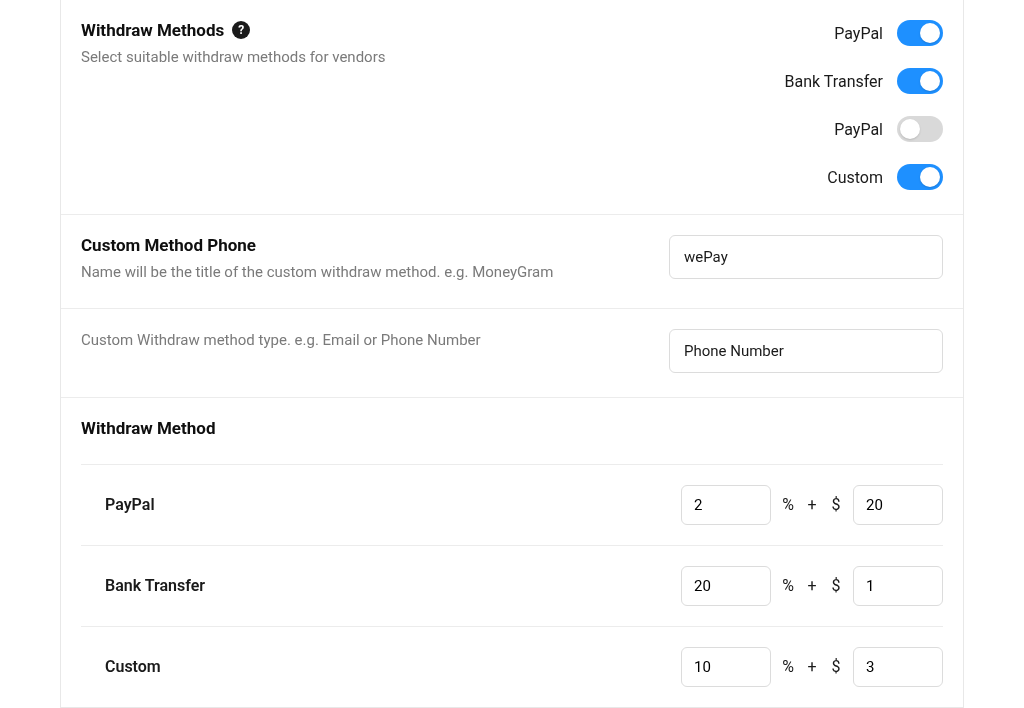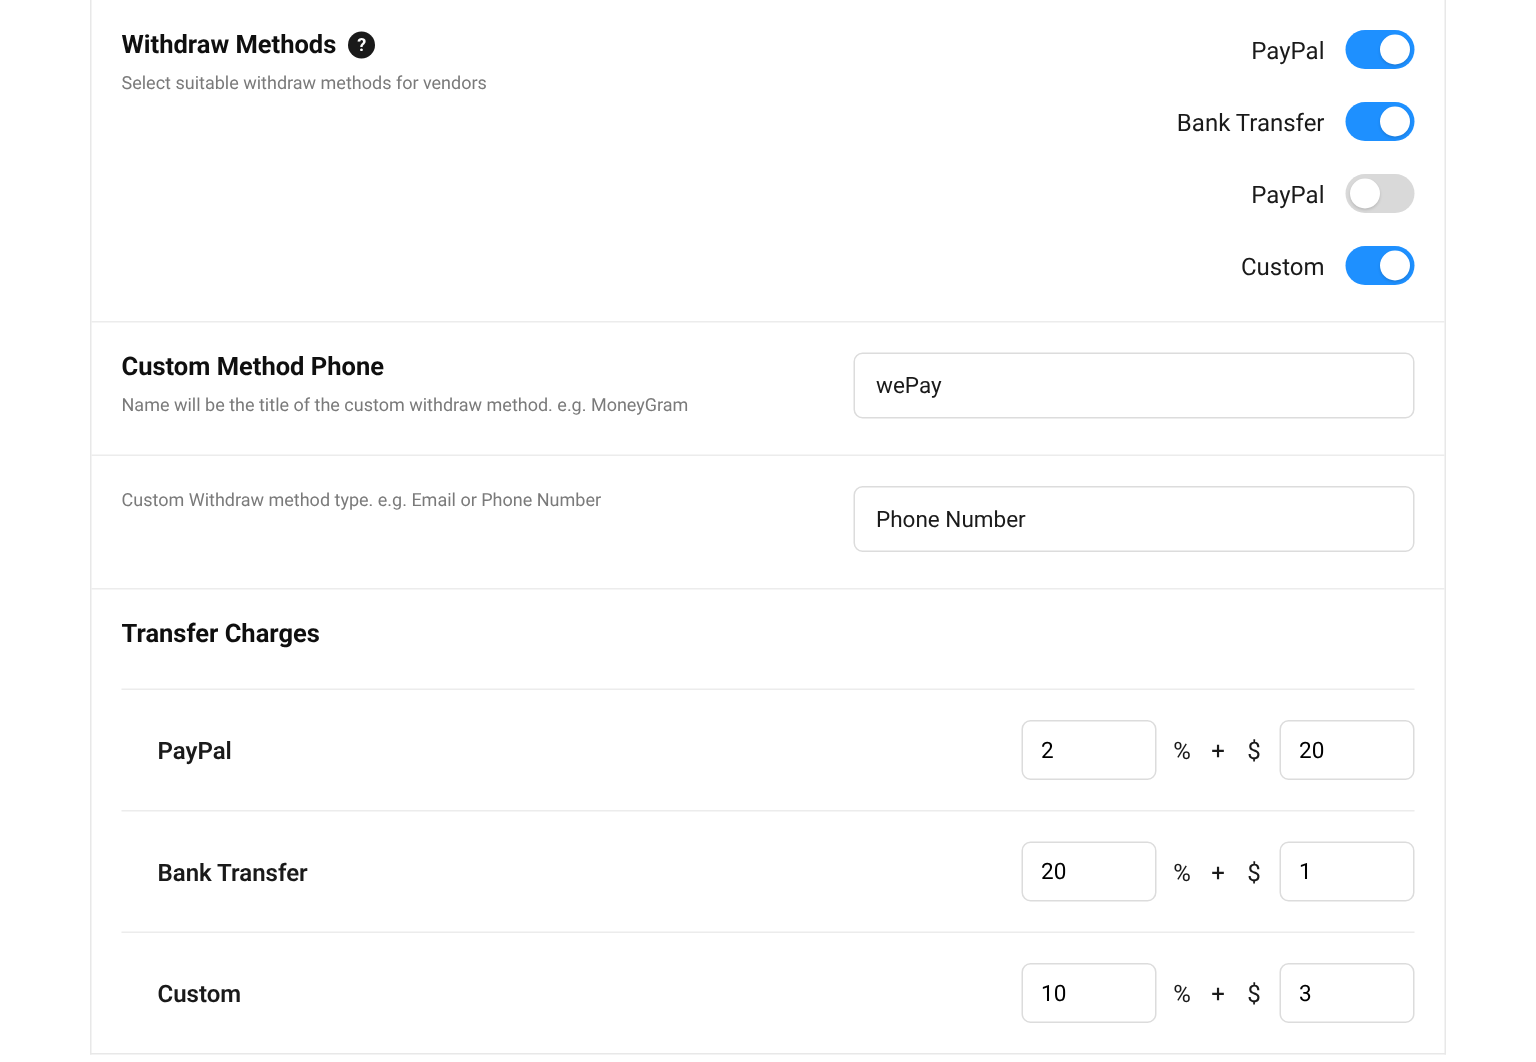--- a/index.html
+++ b/index.html
@@ -37,33 +37,33 @@
   }
   .section-right {
     flex-shrink: 0;
     display: flex;
     flex-direction: column;
     align-items: flex-end;
     gap: 22px;
   }
   .section-right-input {
     flex-shrink: 0;
-    width: 374px;
+    width: 274px;
   }
   .section-title {
     font-size: 17px;
     font-weight: 700;
     color: #0f0f0f;
     margin-bottom: 6px;
     display: flex;
     align-items: center;
     gap: 8px;
   }
   .section-desc {
-    font-size: 12px;
+    font-size: 15px;
     color: #7a7a7a;
     line-height: 1.5;
   }
   .help-icon {
     display: inline-flex;
     align-items: center;
     justify-content: center;
     width: 18px;
     height: 18px;
     border-radius: 50%;
@@ -218,21 +218,21 @@
     <div class="section-left">
       <div class="section-desc">Custom Withdraw method type. e.g. Email or Phone Number</div>
     </div>
     <div class="section-right-input">
       <input type="text" class="text-input" value="Phone Number" style="">
     </div>
   </div>
 
   <div class="section charges-block">
     <div class="charges-header">
-      <div class="section-title">Transfer Charges</div>
+      <div class="section-title">Withdraw Method</div>
     </div>
 
     <div class="charge-row">
       <span class="charge-label">PayPal</span>
       <div class="charge-inputs">
         <input type="text" class="charge-num" value="2" style="">
         <span class="charge-sym">%</span>
         <span class="charge-sym">+</span>
         <span class="charge-sym">$</span>
         <input type="text" class="charge-num" value="20" style="">

